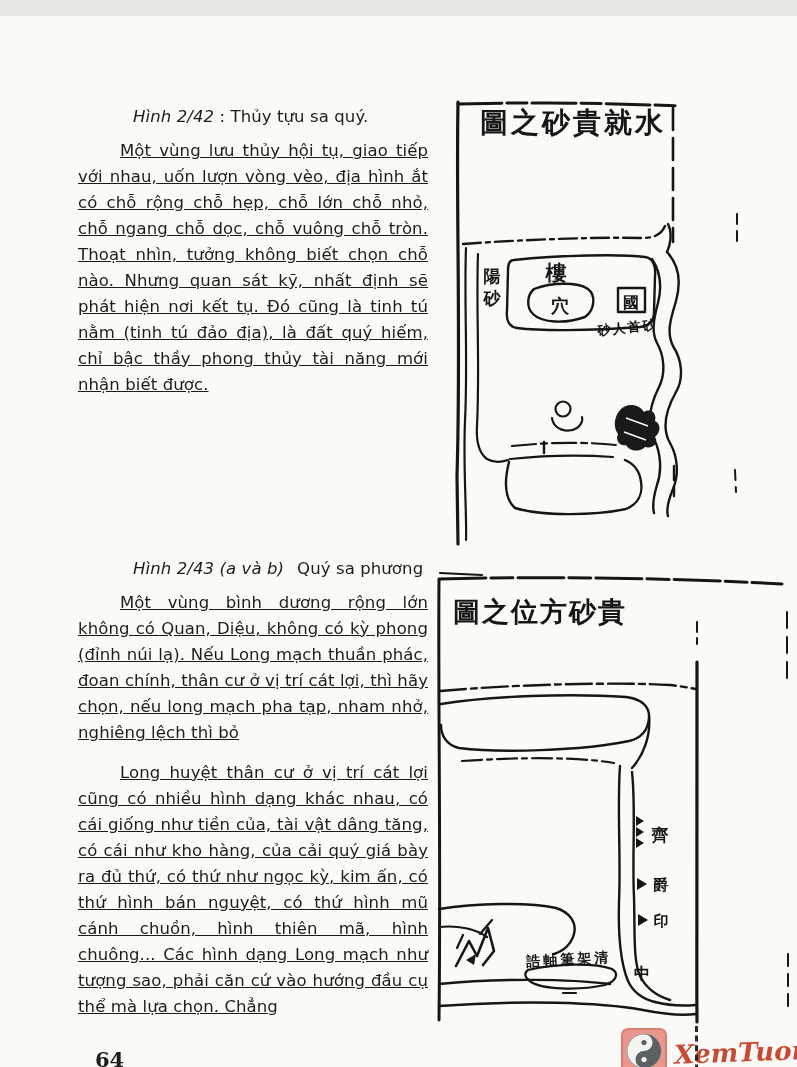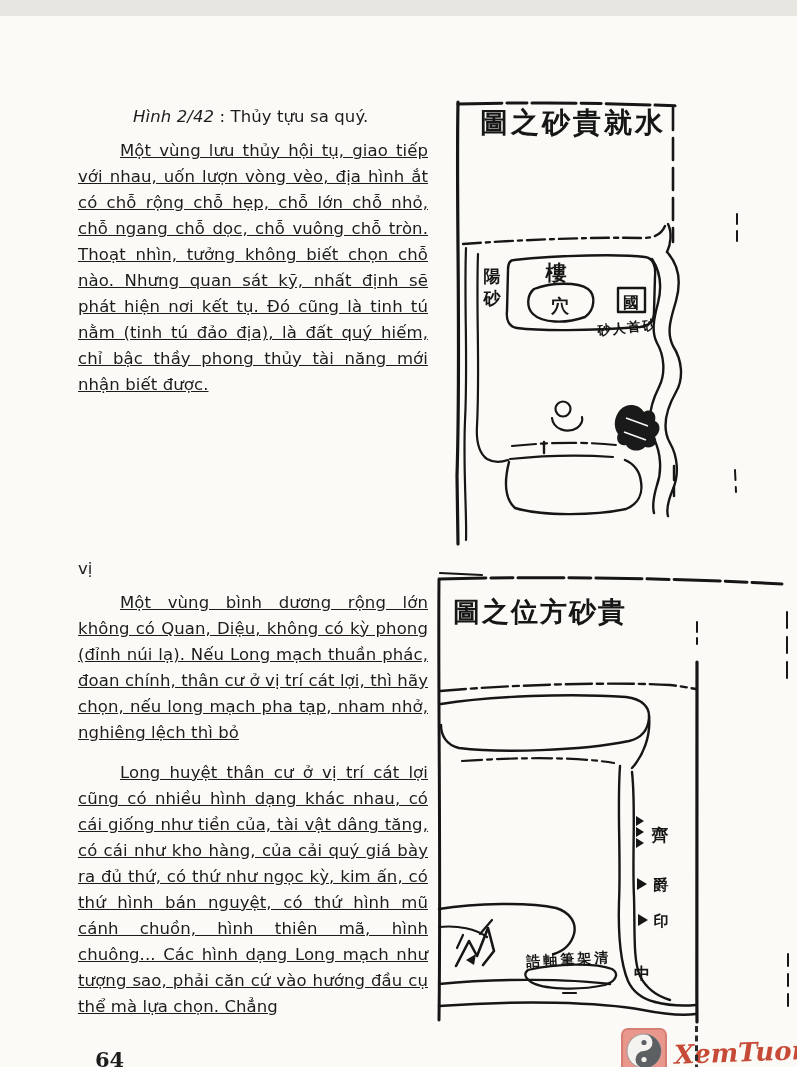--- a/index.html
+++ b/index.html
@@ -59,21 +59,21 @@
 
 <div class="page">
 
   <div class="text-col">
 
     <p class="caption"><i>Hình 2/42</i><span class="sep"> : </span><span>Thủy tựu sa quý.</span></p>
 
     <p class="para">Một vùng lưu thủy hội tụ, giao tiếp với nhau, uốn lượn vòng vèo, địa hình ắt có chỗ rộng chỗ hẹp, chỗ lớn chỗ nhỏ, chỗ ngang chỗ dọc, chỗ vuông chỗ tròn. Thoạt nhìn, tưởng không biết chọn chỗ nào. Nhưng quan sát kỹ, nhất định sẽ phát hiện nơi kết tụ. Đó cũng là tinh tú nằm (tinh tú đảo địa), là đất quý hiếm, chỉ bậc thầy phong thủy tài năng mới nhận biết được.</p>
 
     <div class="section2">
-      <p class="wrapword">vị</p>
+      <p class="caption"><i>Hình 2/43 (a và b)</i><span class="ttl2">Quý sa phương</span></p>
 
       <p class="para">Một vùng bình dương rộng lớn không có Quan, Diệu, không có kỳ phong (đỉnh núi lạ). Nếu Long mạch thuần phác, đoan chính, thân cư ở vị trí cát lợi, thì hãy chọn, nếu long mạch pha tạp, nham nhở, nghiêng lệch thì bỏ</p>
       <p class="para para-gap">Long huyệt thân cư ở vị trí cát lợi cũng có nhiều hình dạng khác nhau, có cái giống như tiền của, tài vật dâng tăng, có cái như kho hàng, của cải quý giá bày ra đủ thứ, có thứ như ngọc kỳ, kim ấn, có thứ hình bán nguyệt, có thứ hình mũ cánh chuồn, hình thiên mã, hình chuông... Các hình dạng Long mạch như tượng sao, phải căn cứ vào hướng đầu cụ thể mà lựa chọn. Chẳng</p>
     </div>
   </div>
 
   <div class="pagenum">64</div>
 
   <svg class="diag diag1" width="367" height="460" viewBox="0 0 367 460" xmlns="http://www.w3.org/2000/svg">
     <g stroke="#161616" fill="none" stroke-linecap="round" stroke-linejoin="round">

